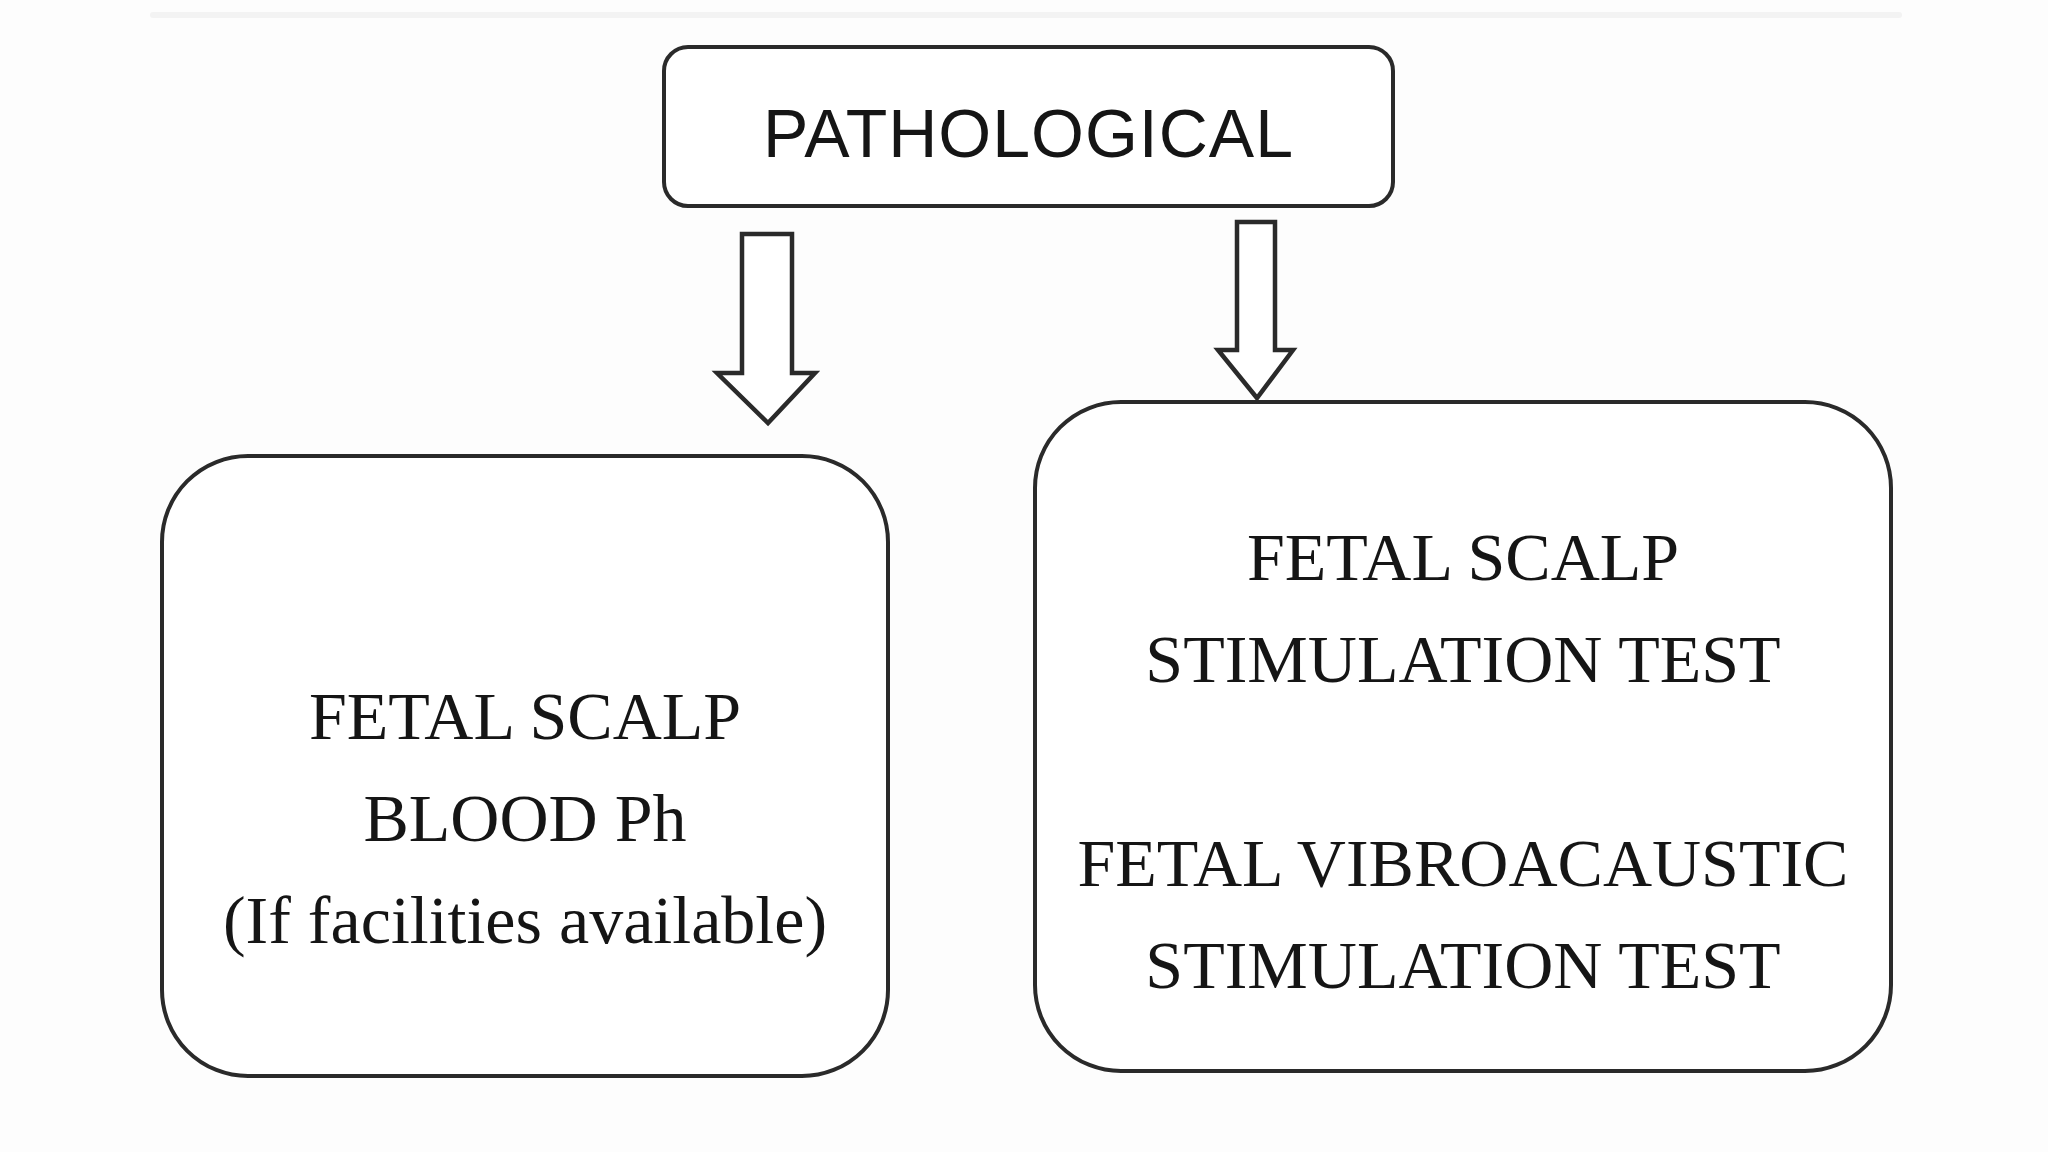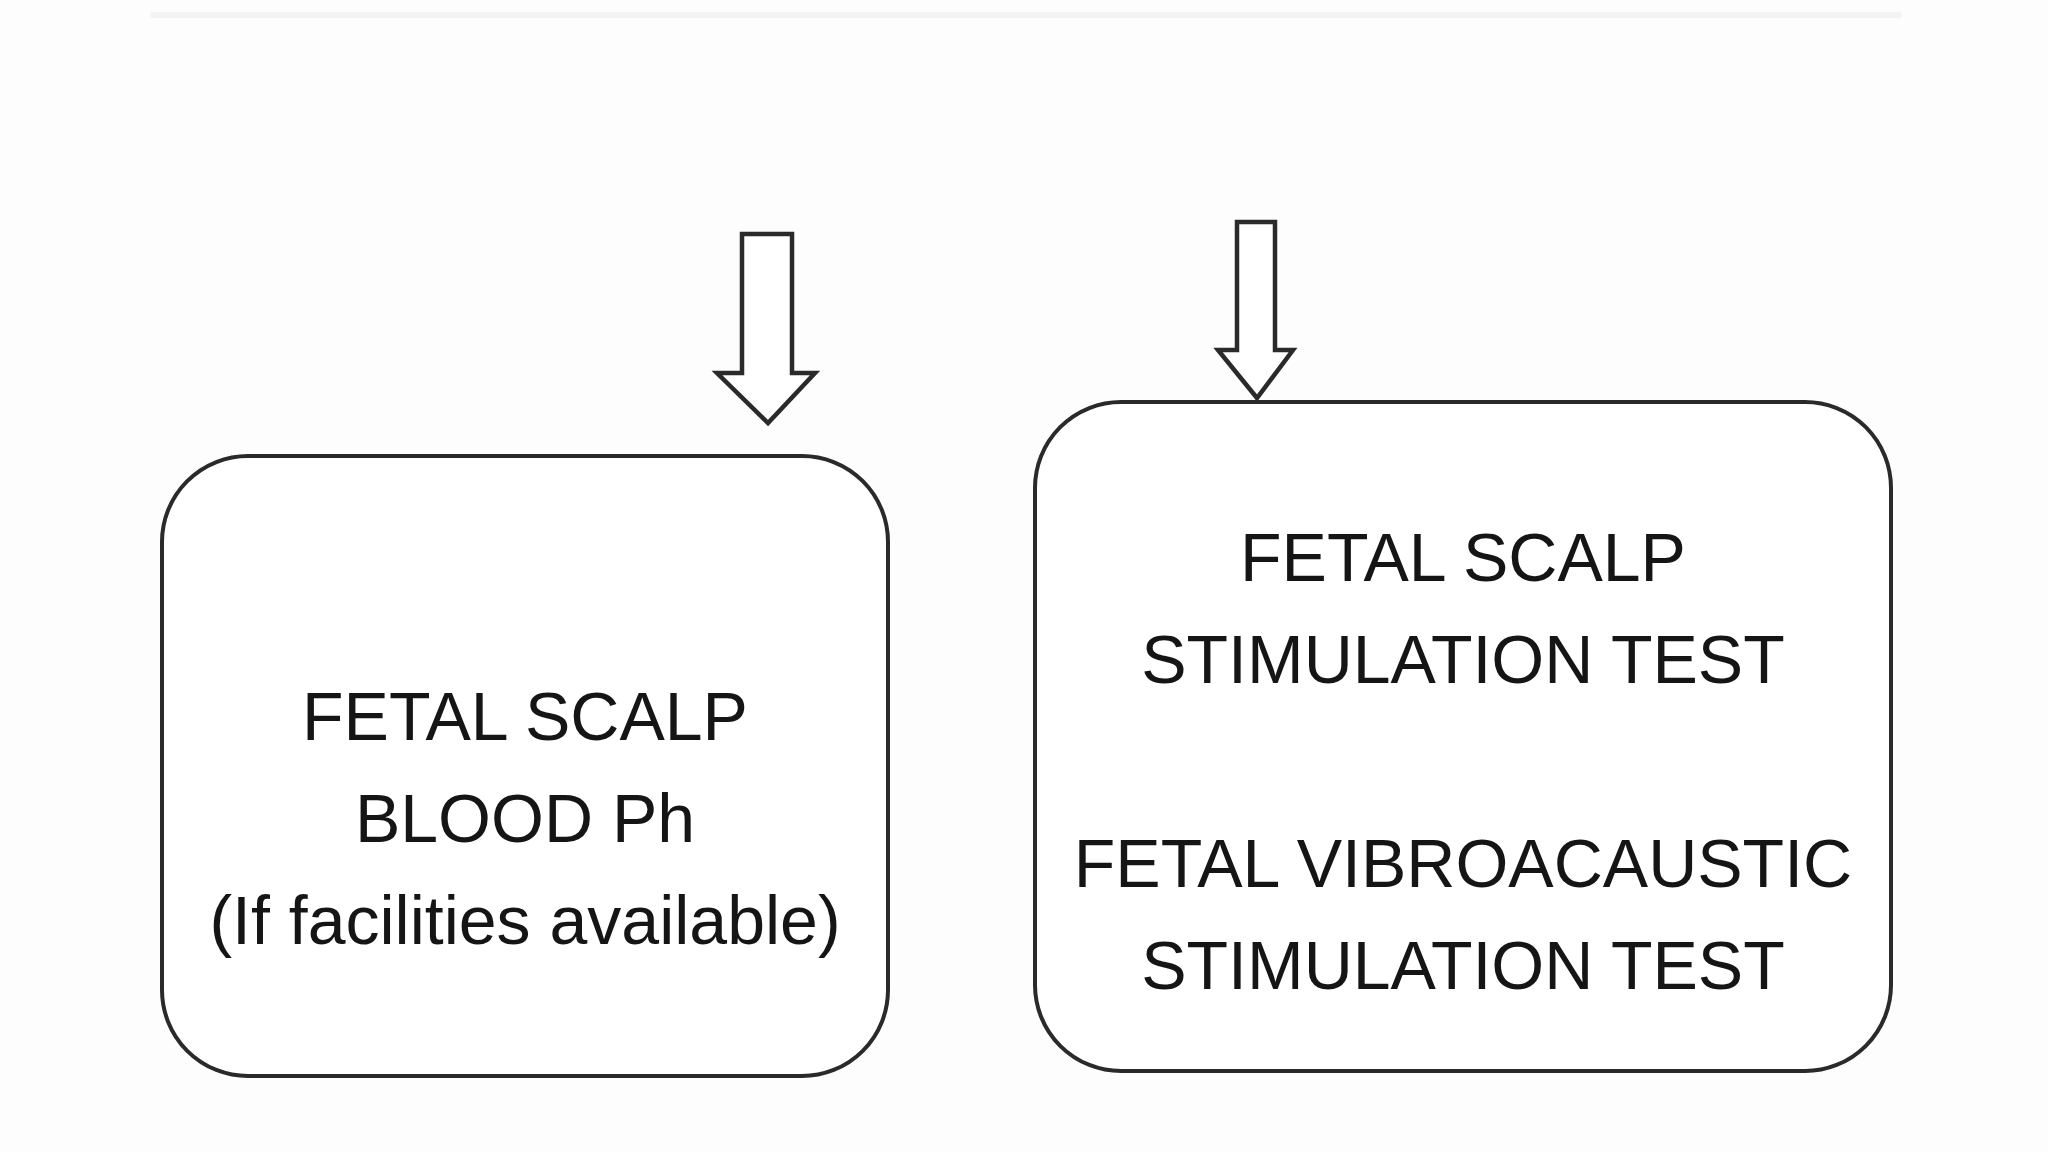--- a/index.html
+++ b/index.html
@@ -56,40 +56,44 @@
     width: 860px; height: 673px;
   }
   .node-text {
     position: absolute;
     left: 0;
     width: 100%;
     text-align: center;
     font-size: 68px;
     line-height: 102px;
     white-space: pre-line;
+    font-family: Liberation Serif, serif;
   }
   .left-node .node-text  { top: 207px; }
   .right-node .node-text { top: 102px; }
   .arrow { position: absolute; }
   .arrow polygon {
     fill: var(--node_fill);
     stroke: var(--line);
     stroke-width: 4.5;
     stroke-linejoin: miter;
   }
   .arrow-left  { left: 695px;  top: 224px; }
   .arrow-right { left: 1206px; top: 212px; }
 </style>
 </head>
 <body>
 
 <div class="canvas">
 
   <div class="top-rule"></div>
 
+  <div class="node root-node">
+    <span class="root-label">PATHOLOGICAL</span>
+  </div>
 
   <svg class="arrow arrow-left" width="130" height="208" viewBox="0 0 130 208">
     <polygon points="47,10 97,10 97,149 120,149 73,199 22,149 47,149"></polygon>
   </svg>
 
   <svg class="arrow arrow-right" width="100" height="192" viewBox="0 0 100 192">
     <polygon points="31,10 69,10 69,138 87,138 51,186 12,138 31,138"></polygon>
   </svg>
 
   <div class="node branch-node left-node">

